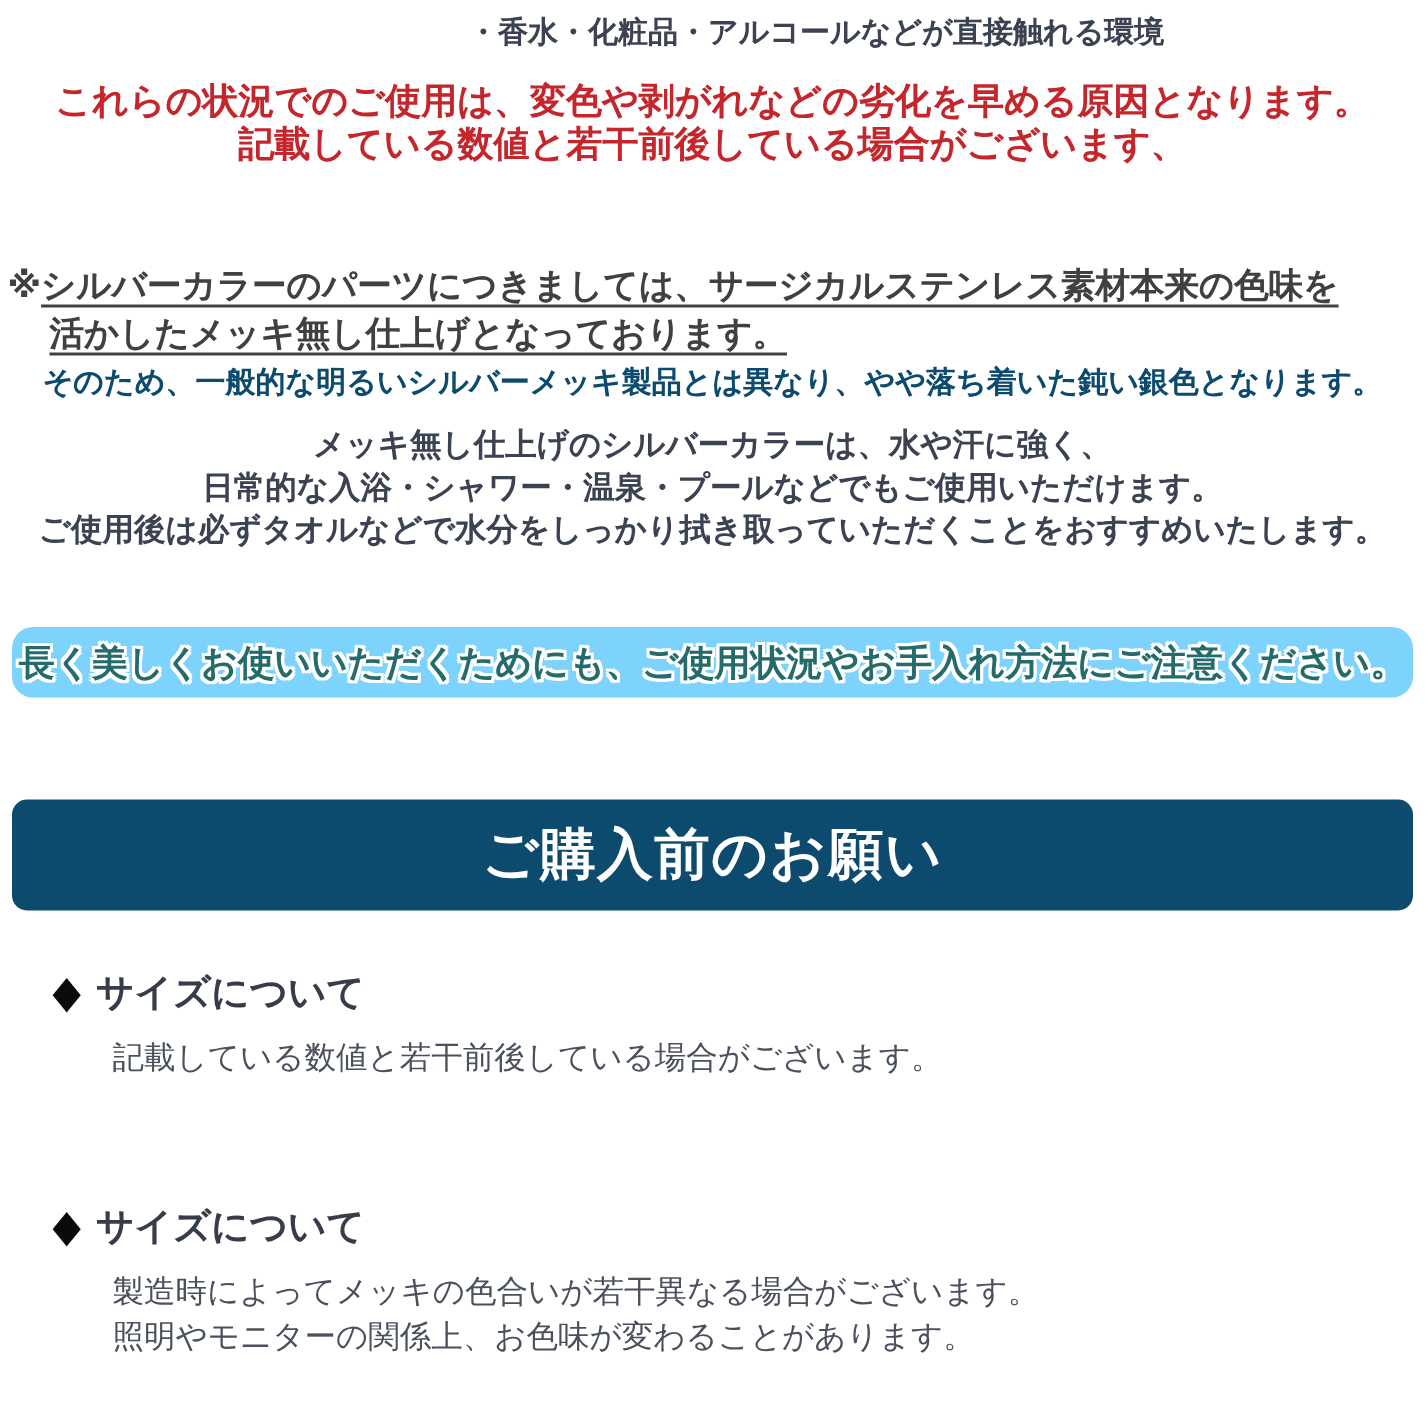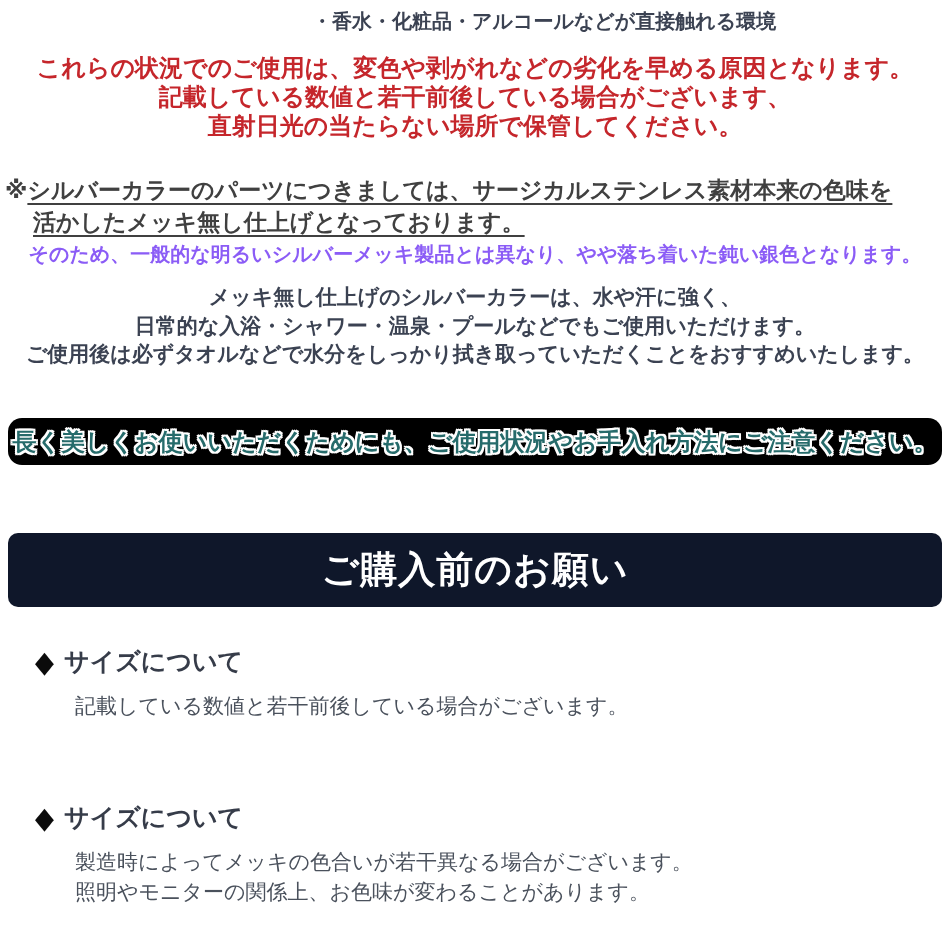--- a/index.html
+++ b/index.html
@@ -38,50 +38,50 @@
   }
   .silver-note .indent2 { padding-left: 28px; }
   .silver-note .u {
     text-decoration: underline;
     text-decoration-thickness: 2px;
     text-underline-offset: 5px;
   }
   .silver-red {
     position: absolute; top: 241px; left: 0; width: 950px;
     text-align: center;
-    color: #8b5cf6; font-size: 20px; font-weight: bold;
+    color: #0c4a6e; font-size: 20px; font-weight: bold;
     white-space: nowrap;
   }
 
   
   .navy-block {
     position: absolute; top: 283px; left: 0; width: 950px;
     text-align: center;
     color: #3b4252; font-size: 21px; font-weight: bold;
     line-height: 28.5px; white-space: nowrap;
   }
 
   
   .care-banner {
     position: absolute; top: 418px; left: 8px; width: 934px; height: 47px;
-    background: #000000; border-radius: 14px;
+    background: #7dd3fc; border-radius: 14px;
     display: flex; align-items: center; justify-content: center;
     color: #266b6b; font-size: 24px; font-weight: bold;
     white-space: nowrap;
     text-shadow:
       -2px -2px 0 #ffffff, 2px -2px 0 #ffffff,
       -2px 2px 0 #ffffff, 2px 2px 0 #ffffff,
       -2px 0 0 #ffffff, 2px 0 0 #ffffff,
       0 -2px 0 #ffffff, 0 2px 0 #ffffff;
   }
 
   
   .header-banner {
     position: absolute; top: 533px; left: 8px; width: 934px; height: 74px;
-    background: #0f172a; border-radius: 10px;
+    background: #0c4a6e; border-radius: 10px;
     display: flex; align-items: center; justify-content: center;
     color: #ffffff; font-size: 37px; font-weight: bold;
     letter-spacing: 1px; white-space: nowrap;
   }
 
   
   .section { position: absolute; left: 33px; width: 900px; }
   .section-size  { top: 645px; }
   .section-color { top: 801px; }
   .section-heading {
@@ -102,21 +102,20 @@
 </head>
 <body>
 
 <div class="page">
 
   <div class="top-note">・香水・化粧品・アルコールなどが直接触れる環境</div>
 
   <div class="red-block">
     <div>これらの状況でのご使用は、変色や剥がれなどの劣化を早める原因となります。</div>
     <div>記載している数値と若干前後している場合がございます、</div>
-    <div>直射日光の当たらない場所で保管してください。</div>
   </div>
 
   <div class="silver-note">
     <div><span>※</span><span class="u">シルバーカラーのパーツにつきましては、サージカルステンレス素材本来の色味を</span></div>
     <div class="indent2"><span class="u">活かしたメッキ無し仕上げとなっております。</span></div>
   </div>
 
   <div class="silver-red">そのため、一般的な明るいシルバーメッキ製品とは異なり、やや落ち着いた鈍い銀色となります。</div>
 
   <div class="navy-block">

